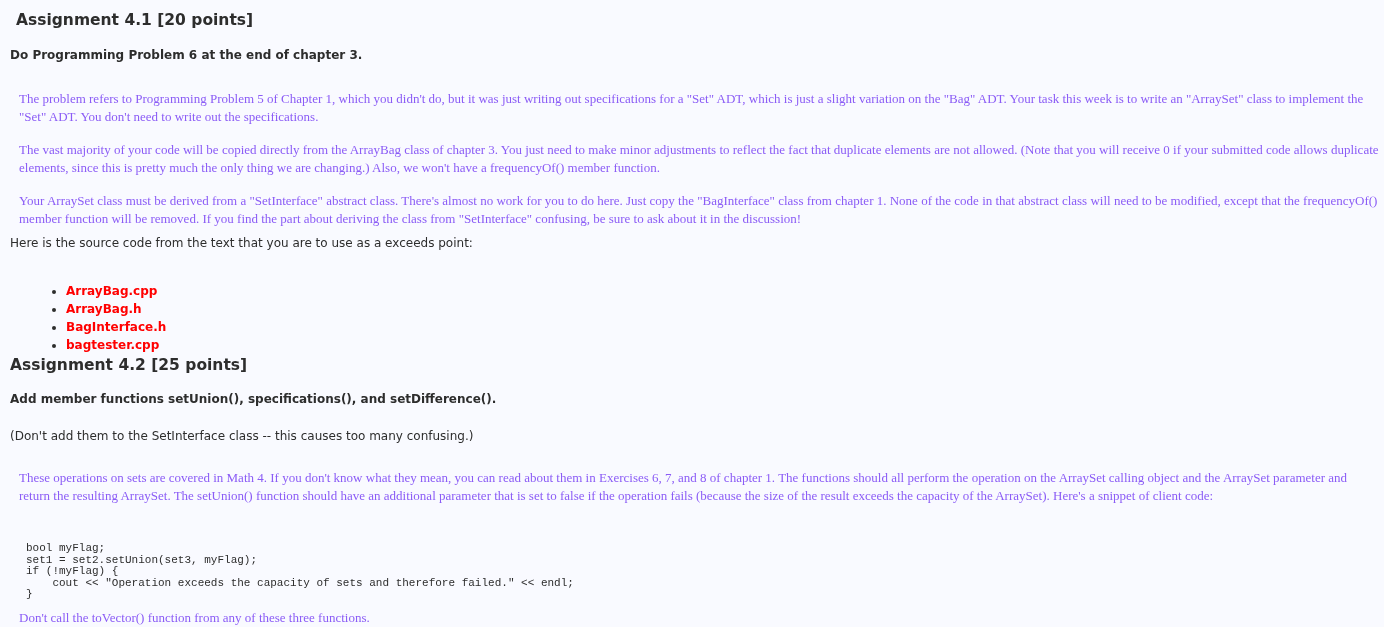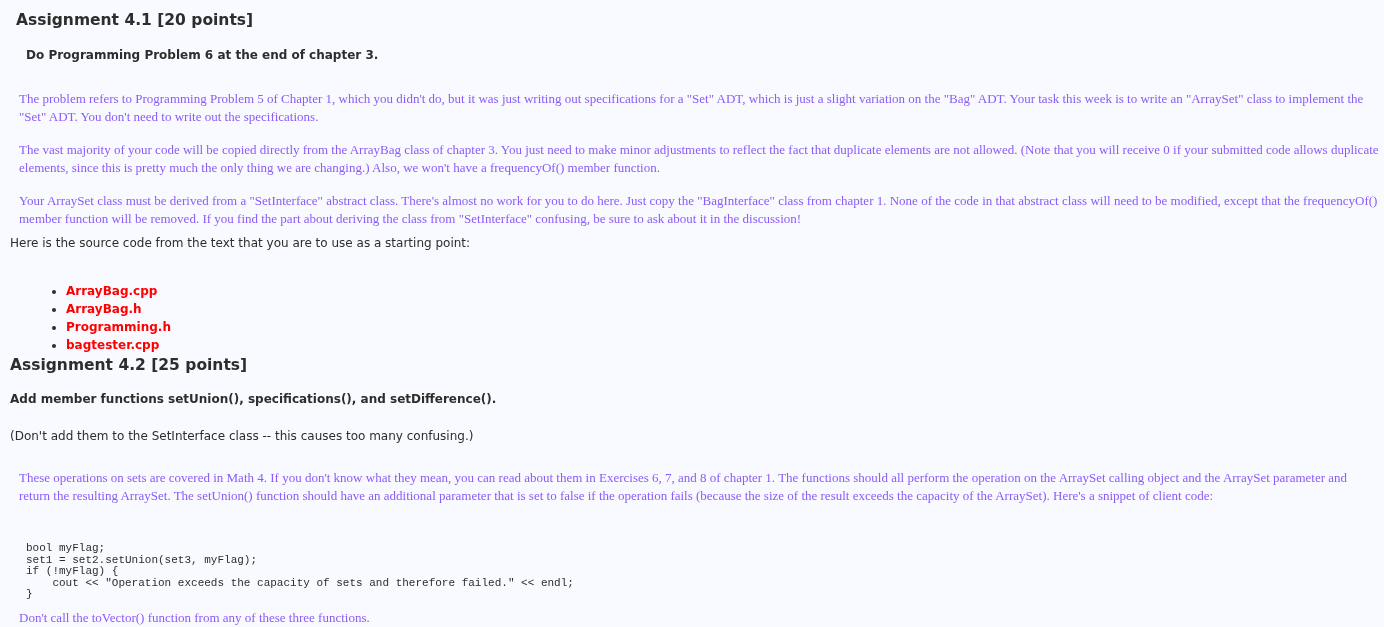--- a/index.html
+++ b/index.html
@@ -40,32 +40,32 @@
     position: absolute; left: 10px; top: 527px; margin: 16px;
     font-family: "Liberation Mono", monospace; font-size: 11px; line-height: 11.6px;
     color: #2d2d2d;
   }
 </style>
 </head>
 <body>
 
 <div class="page">
   <h2 class="h-41">Assignment 4.1 [20 points]</h2>
-  <p class="sub" style="top:48px;margin-left:16px;">Do Programming Problem 6 at the end of chapter 3.</p>
+  <p class="sub" style="top:48px;">Do Programming Problem 6 at the end of chapter 3.</p>
 
   <p class="body" style="top:81px;">The problem refers to Programming Problem 5 of Chapter 1, which you didn't do, but it was just writing out specifications for a "Set" ADT, which is just a slight variation on the "Bag" ADT. Your task this week is to write an "ArraySet" class to implement the "Set" ADT. You don't need to write out the specifications.</p>
   <p class="body" style="top:132px;">The vast majority of your code will be copied directly from the ArrayBag class of chapter 3. You just need to make minor adjustments to reflect the fact that duplicate elements are not allowed. (Note that you will receive 0 if your submitted code allows duplicate elements, since this is pretty much the only thing we are changing.) Also, we won't have a frequencyOf() member function.</p>
   <p class="body" style="top:183px;">Your ArraySet class must be derived from a "SetInterface" abstract class. There's almost no work for you to do here. Just copy the "BagInterface" class from chapter 1. None of the code in that abstract class will need to be modified, except that the frequencyOf() member function will be removed. If you find the part about deriving the class from "SetInterface" confusing, be sure to ask about it in the discussion!</p>
 
-  <p class="dv" style="top:234px;">Here is the source code from the text that you are to use as a starting point:</p>
+  <p class="dv" style="top:234px;">Here is the source code from the text that you are to use as a exceeds point:</p>
 
   <ul class="files">
     <li><a href="#">ArrayBag.cpp</a></li>
     <li><a href="#">ArrayBag.h</a></li>
-    <li><a href="#">Programming.h</a></li>
+    <li><a href="#">BagInterface.h</a></li>
     <li><a href="#">bagtester.cpp</a></li>
   </ul>
 
   <h2 style="position:absolute; top:356px; left:10px;">Assignment 4.2 [25 points]</h2>
   <p class="sub" style="top:392px;">Add member functions setUnion(), specifications(), and setDifference().</p>
 
   <p class="dv" style="top:427px;">(Don't add them to the SetInterface class -- this causes too many confusing.)</p>
 
   <p class="body" style="top:460px;">These operations on sets are covered in Math 4. If you don't know what they mean, you can read about them in Exercises 6, 7, and 8 of chapter 1. The functions should all perform the operation on the ArraySet calling object and the ArraySet parameter and return the resulting ArraySet. The setUnion() function should have an additional parameter that is set to false if the operation fails (because the size of the result exceeds the capacity of the ArraySet). Here's a snippet of client code:</p>
 

